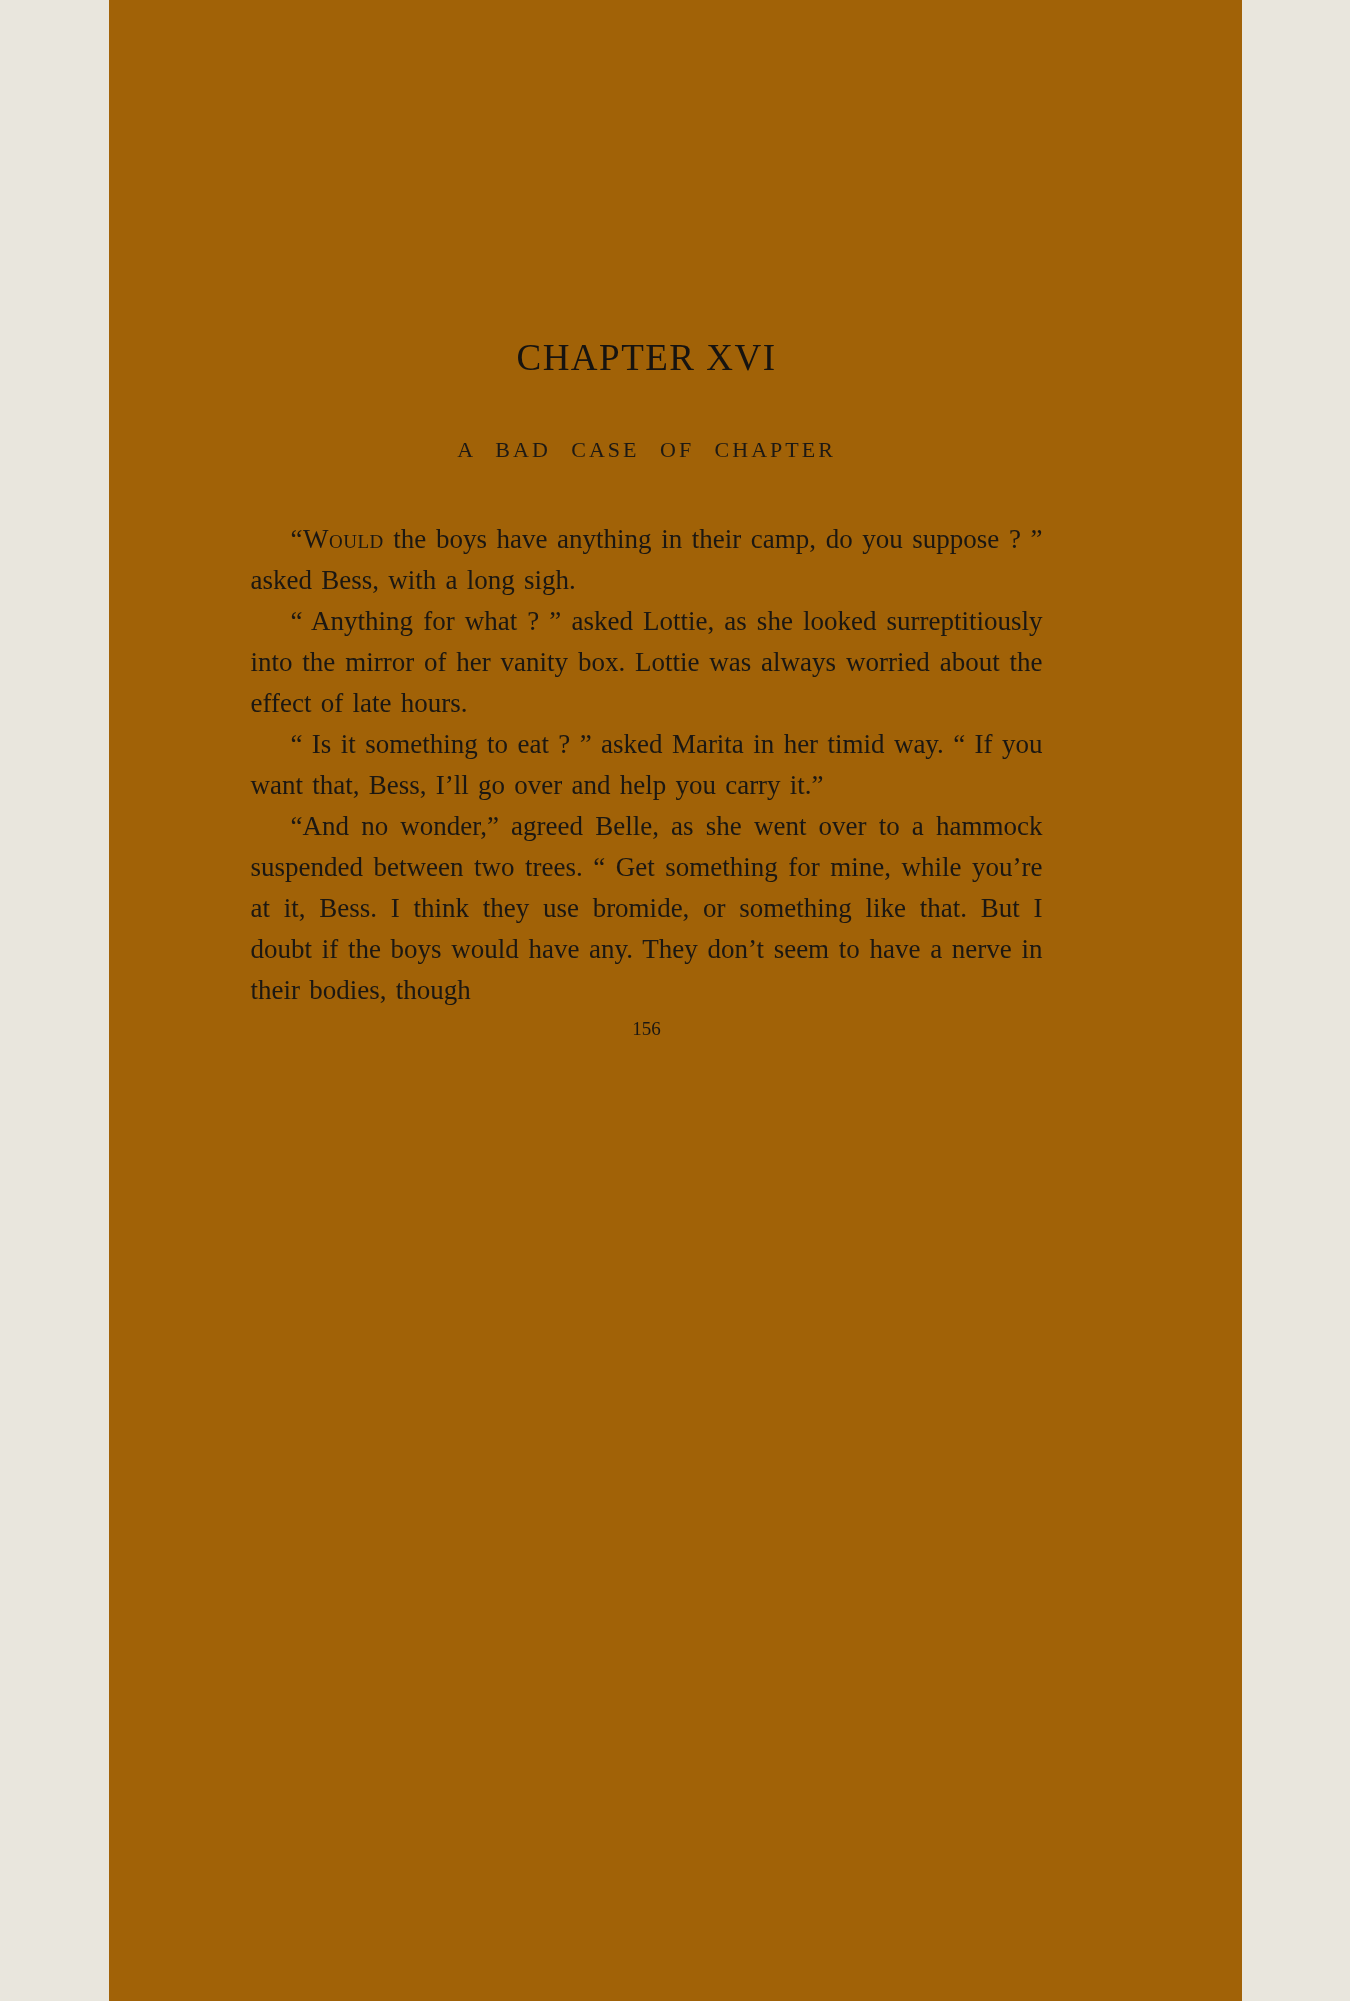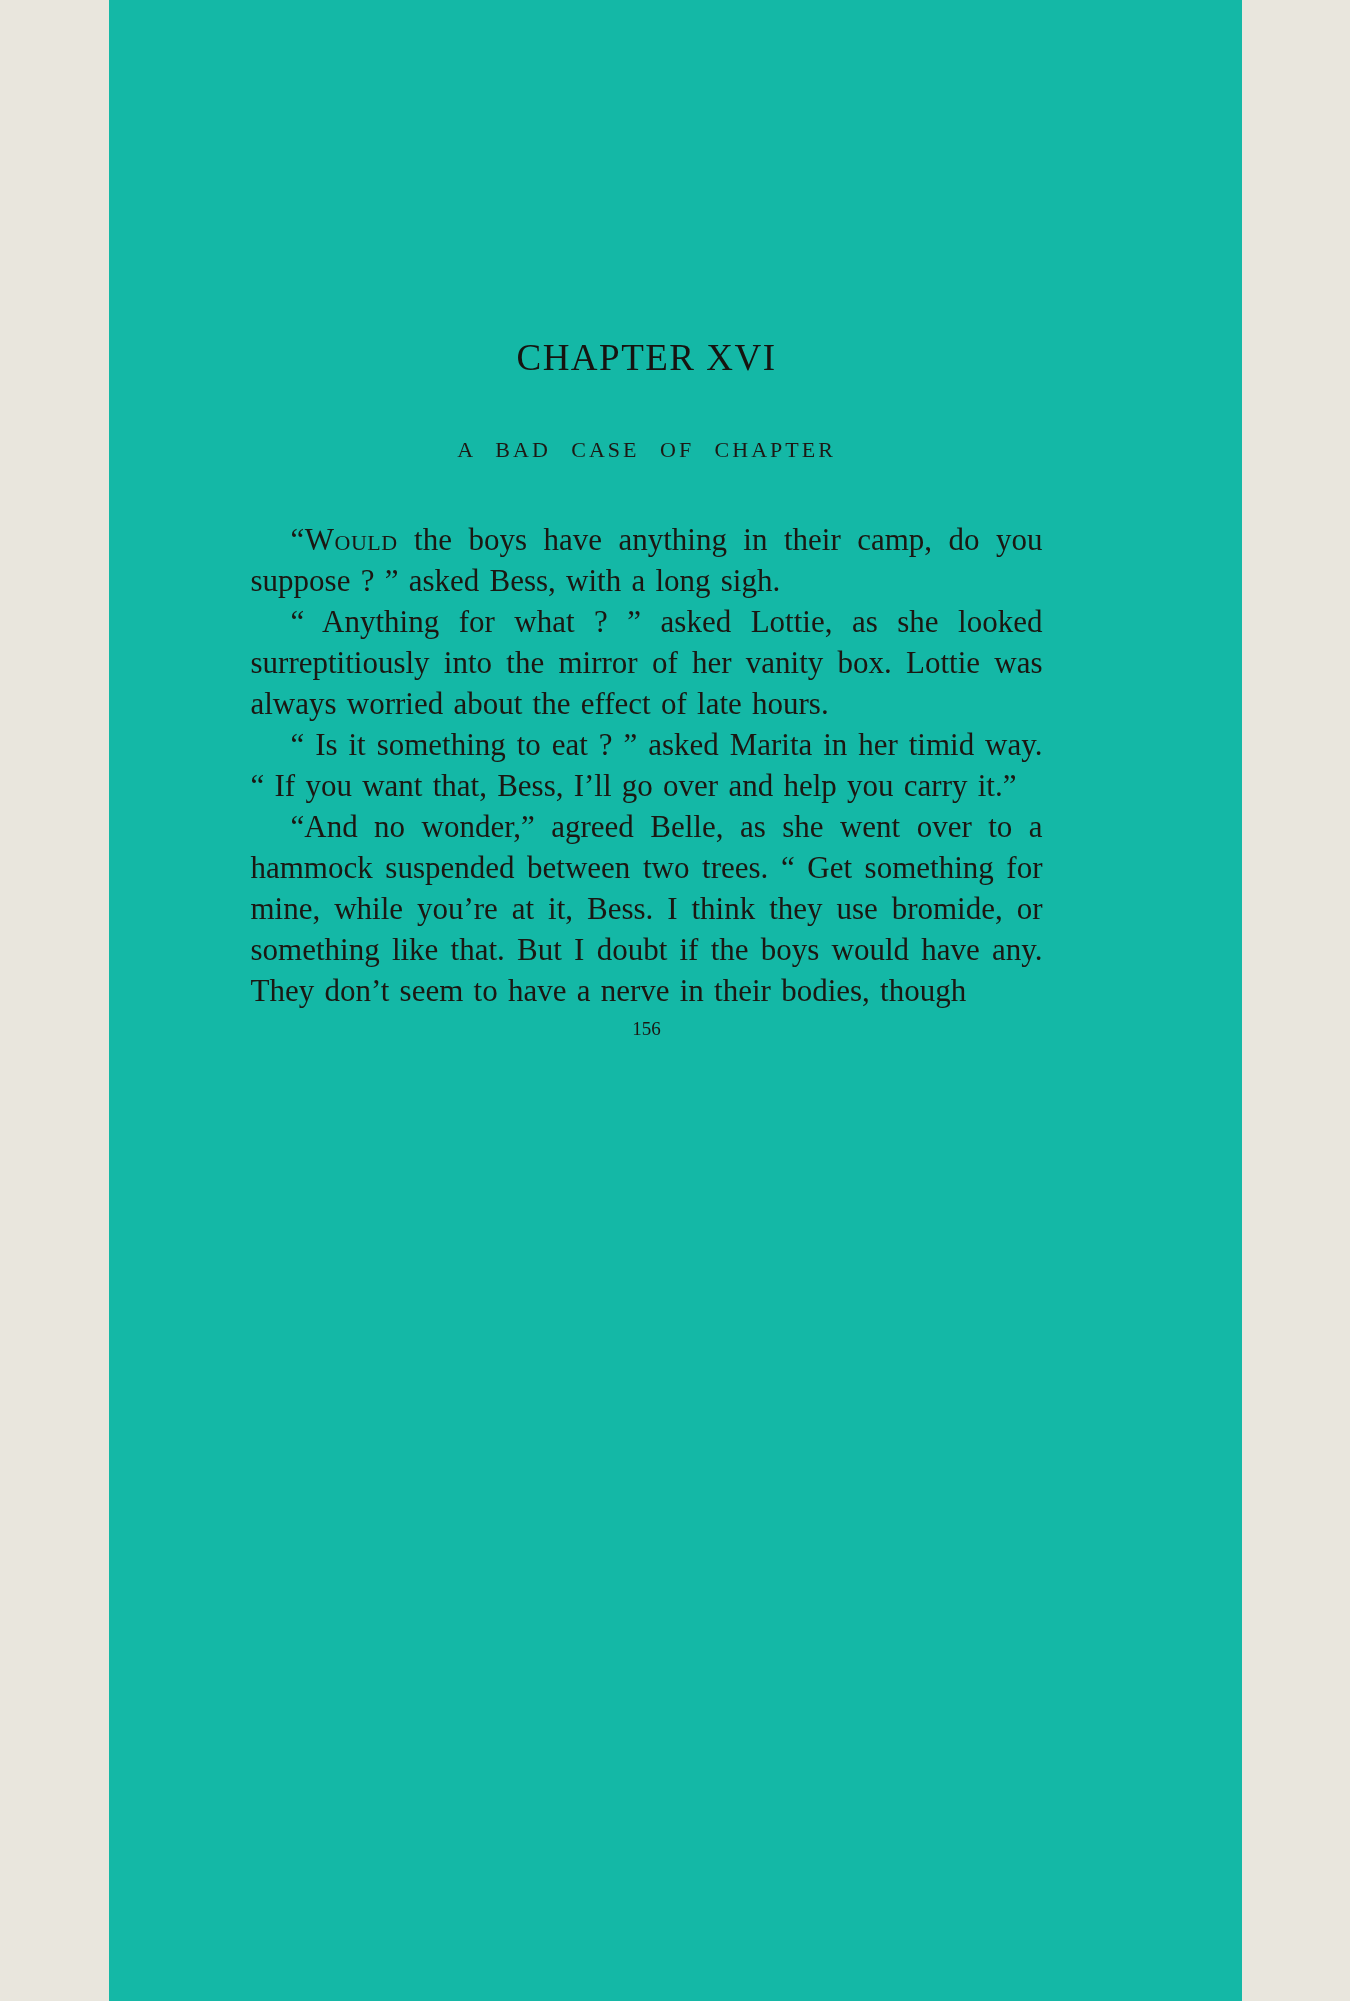--- a/index.html
+++ b/index.html
@@ -5,21 +5,21 @@
   html, body {
     margin: 0;
     padding: 0;
     background: #e9e6dd;
   }
   .page {
     position: relative;
     width: 1133px;
     height: 2001px;
     margin: 0 auto;
-    background: #14b8a6;
+    background: #a16207;
     font-family: "Liberation Serif", "DejaVu Serif", serif;
     color: #1b1712;
     overflow: hidden;
   }
   .content {
     padding-top: 336px;
     margin-left: 142px;
     width: 792px;
   }
   .chapter {
@@ -37,21 +37,21 @@
     font-weight: 400;
     letter-spacing: 3px;
     word-spacing: 12px;
     color: #1d1914;
   }
   .body-text {
     margin-top: 56px;
   }
   .par {
     margin: 0;
-    font-size: 31px;
+    font-size: 27px;
     line-height: 41px;
     text-align: justify;
     text-indent: 40px;
     word-spacing: 2.5px;
     color: #1b1712;
   }
   .lead {
     font-variant: small-caps;
     letter-spacing: 0.5px;
   }

